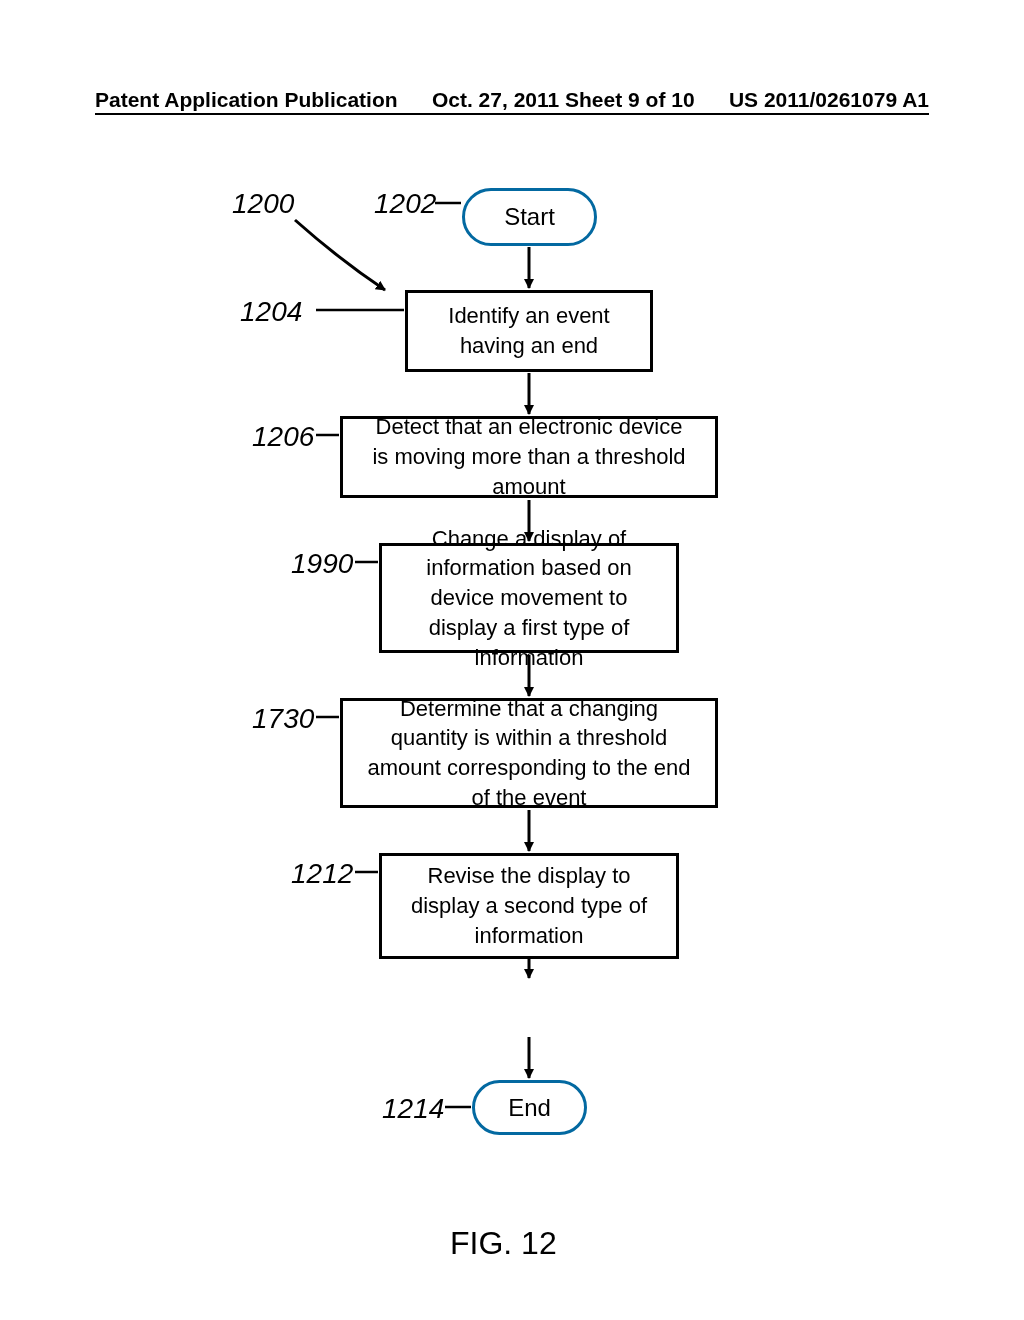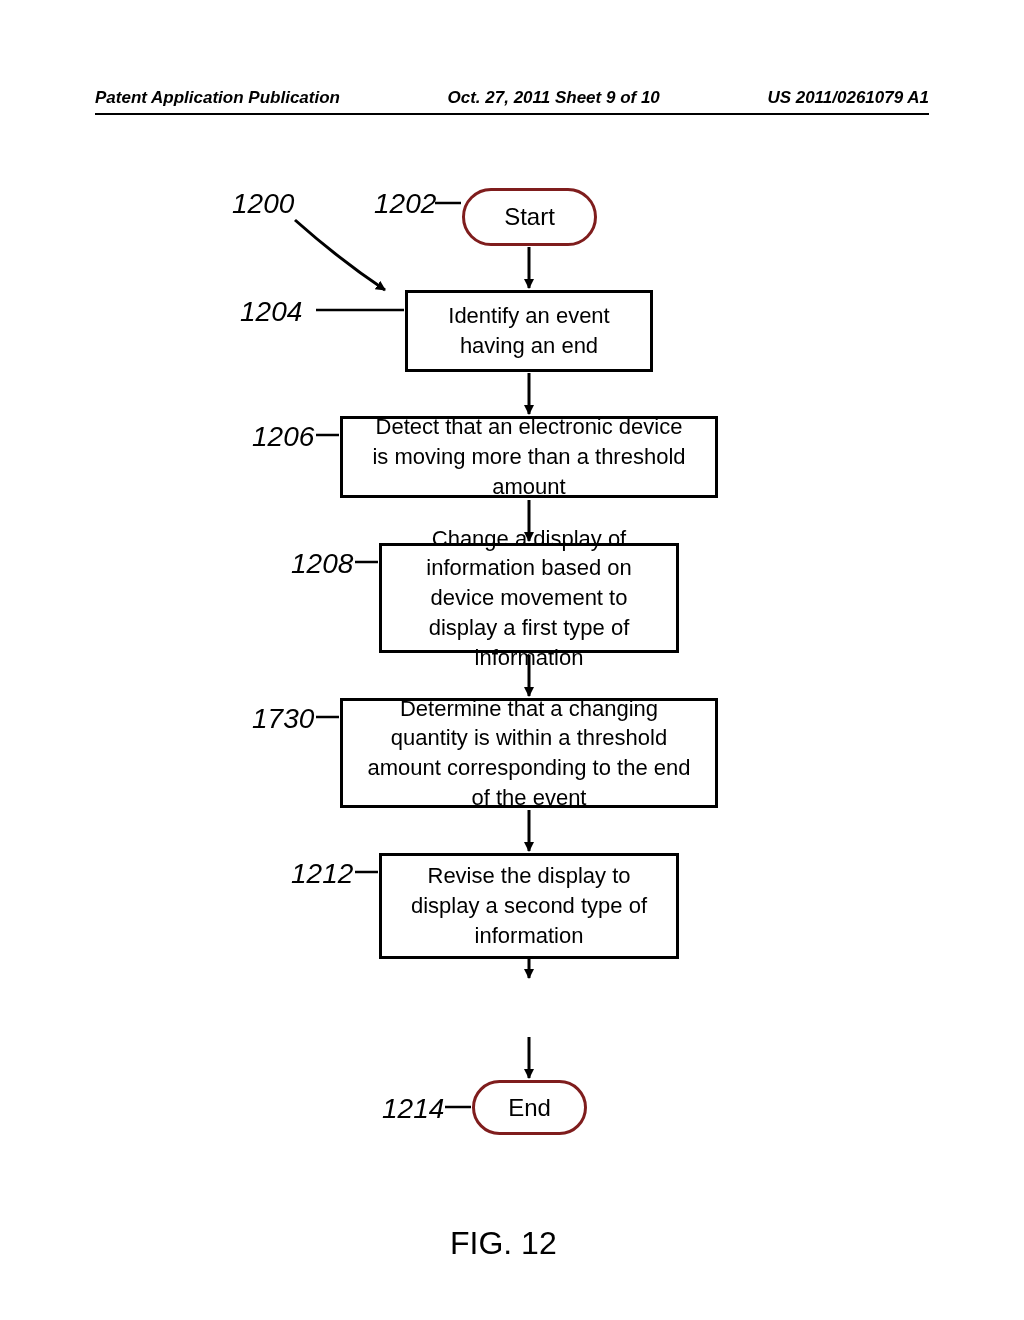--- a/index.html
+++ b/index.html
@@ -10,41 +10,40 @@
       font-family: Arial, Helvetica, sans-serif;
       position: relative;
     }
     .header {
       position: absolute;
       top: 88px;
       left: 95px;
       right: 95px;
       display: flex;
       justify-content: space-between;
-      font-size: 17px;
+      font-size: 21px;
       font-weight: bold;
-      font-style: italic;
     }
     .header-rule {
       position: absolute;
       top: 113px;
       left: 95px;
       right: 95px;
       border-top: 2px solid #000;
     }
     .diagram {
       position: absolute;
       top: 150px;
       left: 0;
       right: 0;
       height: 1100px;
     }
     .terminal {
       position: absolute;
-      border: 3px solid #7f1d1d;
+      border: 3px solid #0369a1;
       border-radius: 30px;
       display: flex;
       align-items: center;
       justify-content: center;
       font-size: 24px;
       background: #fff;
     }
     .process {
       position: absolute;
       border: 3px solid #000;
@@ -111,21 +110,21 @@
     <line x1="355" y1="412" x2="378" y2="412" stroke="#000" stroke-width="2.5"></line>
     <line x1="316" y1="567" x2="339" y2="567" stroke="#000" stroke-width="2.5"></line>
     <line x1="355" y1="722" x2="378" y2="722" stroke="#000" stroke-width="2.5"></line>
     <line x1="445" y1="957" x2="471" y2="957" stroke="#000" stroke-width="2.5"></line>
   </svg>
 
   <div class="ref" style="top:38px; left:232px;">1200</div>
   <div class="ref" style="top:38px; left:374px;">1202</div>
   <div class="ref" style="top:146px; left:240px;">1204</div>
   <div class="ref" style="top:271px; left:252px;">1206</div>
-  <div class="ref" style="top:398px; left:291px;">1208</div>
+  <div class="ref" style="top:398px; left:291px;">1990</div>
   <div class="ref" style="top:553px; left:252px;">1730</div>
   <div class="ref" style="top:708px; left:291px;">1212</div>
   <div class="ref" style="top:943px; left:382px;">1214</div>
 
   <div class="terminal" style="top:38px; left:462px; width:135px; height:58px;">
     <span>Start</span>
   </div>
 
   <div class="process" style="top:140px; left:405px; width:248px; height:82px;">
     <span>Identify an event having an end</span>

